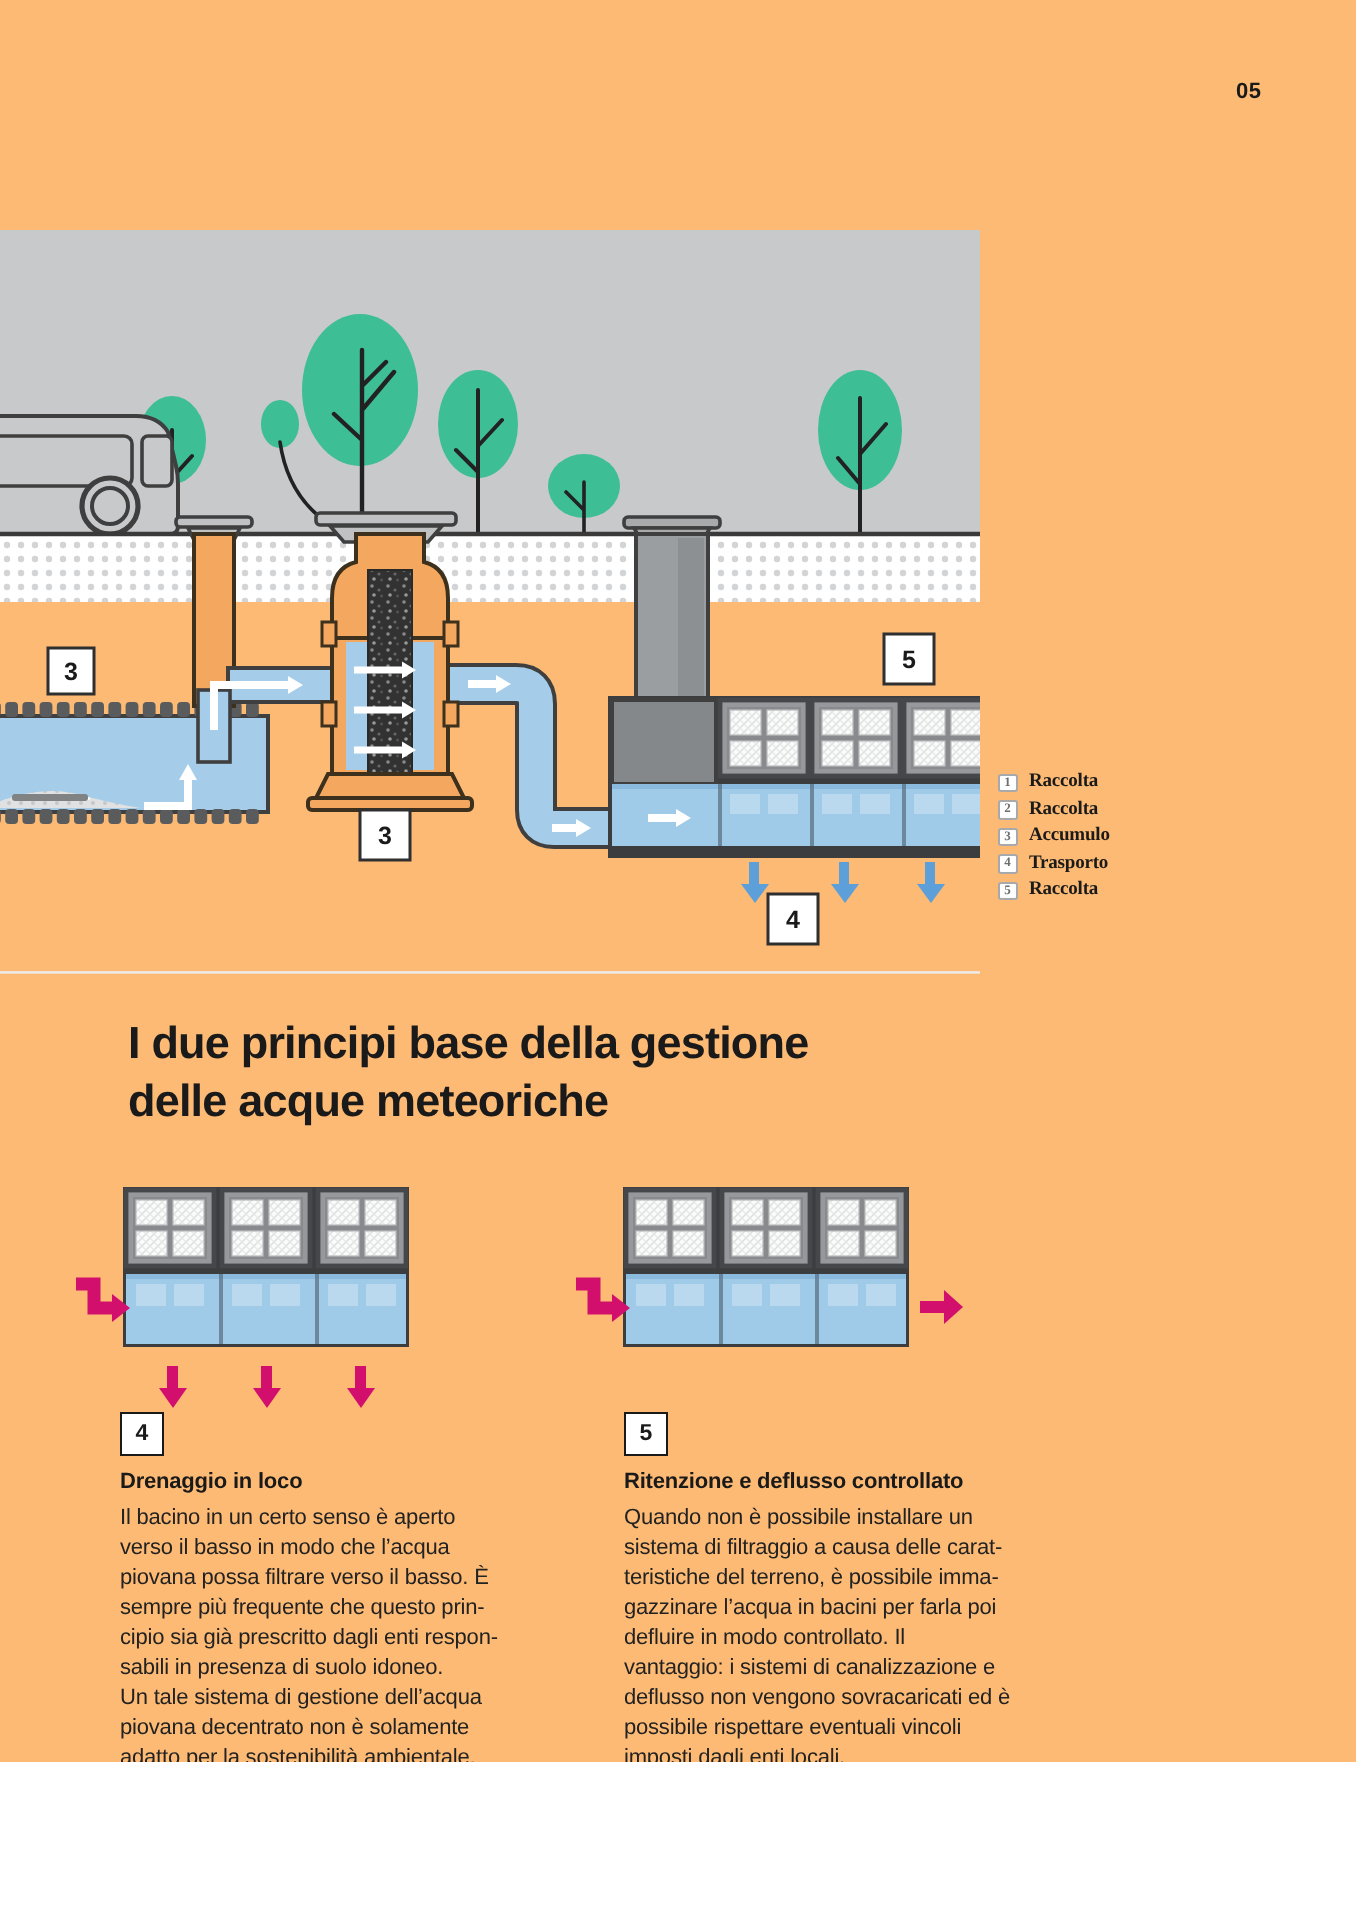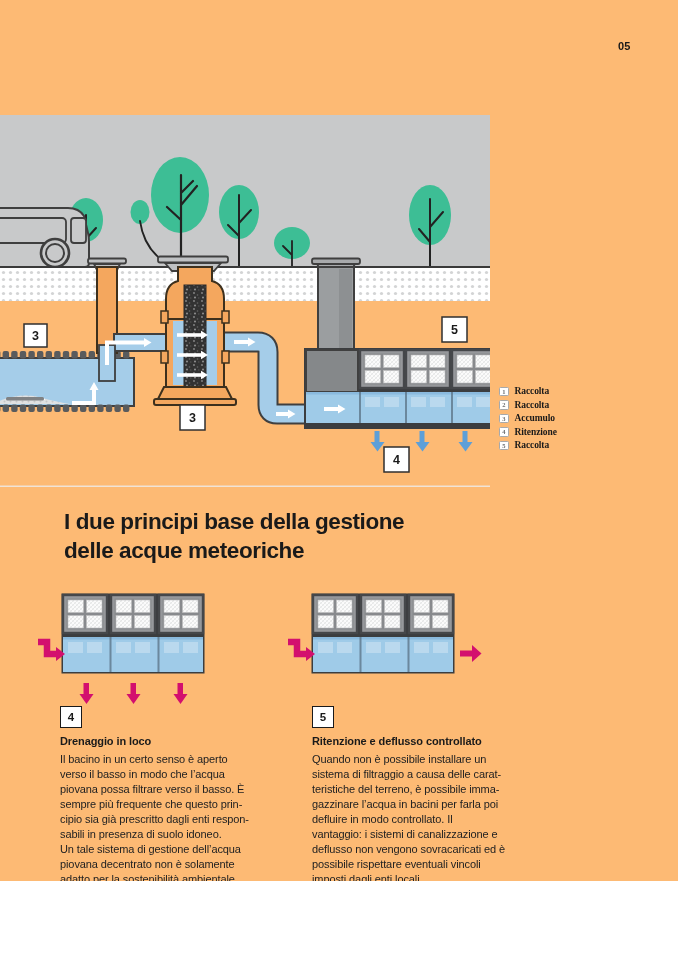--- a/index.html
+++ b/index.html
@@ -243,21 +243,21 @@
     <div class="legend-row">
       <span class="lg-box">2</span>
       <span class="lg-label">Raccolta</span>
     </div>
     <div class="legend-row">
       <span class="lg-box">3</span>
       <span class="lg-label">Accumulo</span>
     </div>
     <div class="legend-row">
       <span class="lg-box">4</span>
-      <span class="lg-label">Ritenzione</span>
+      <span class="lg-label">Trasporto</span>
     </div>
     <div class="legend-row">
       <span class="lg-box">5</span>
       <span class="lg-label">Raccolta</span>
     </div>
   </div>
 
   <h1 class="headline">I due principi base della gestione
 delle acque meteoriche</h1>
 

